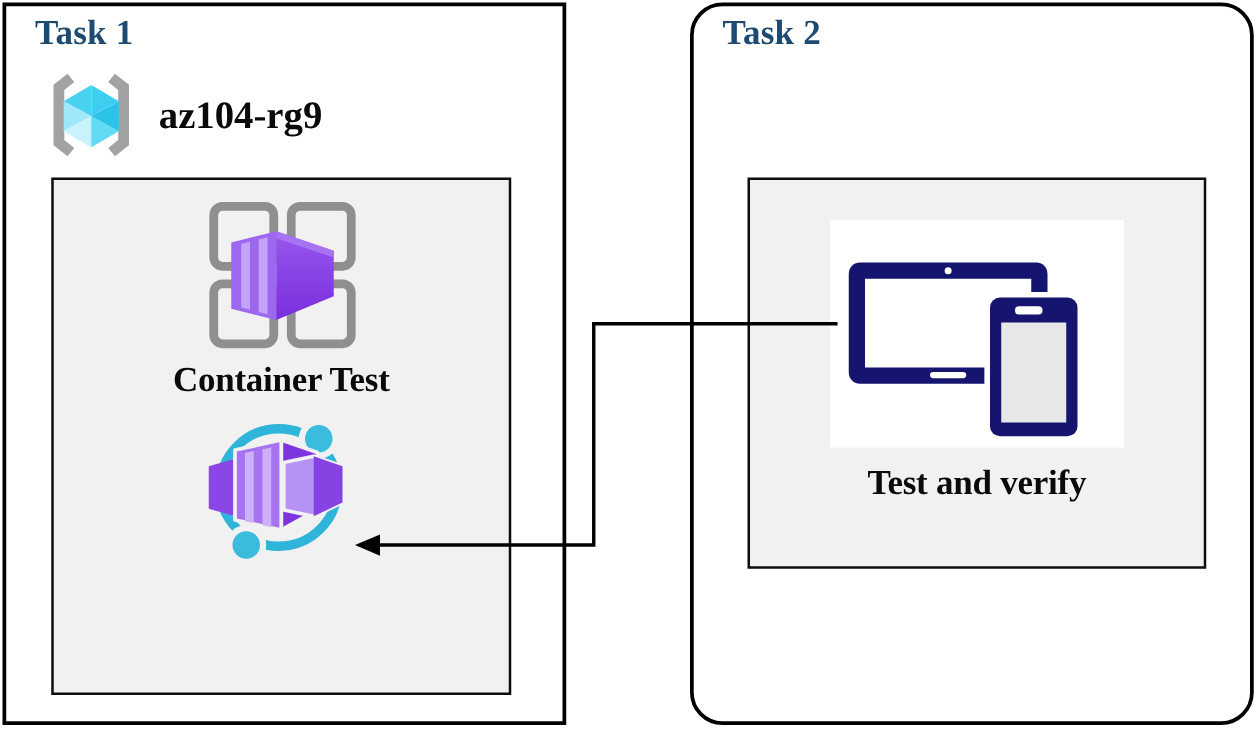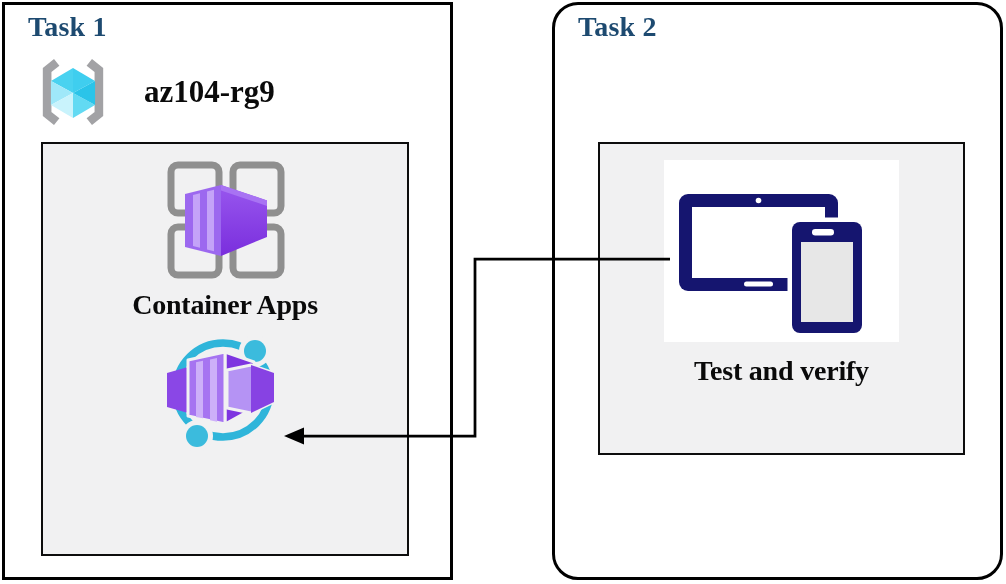--- a/index.html
+++ b/index.html
@@ -30,38 +30,38 @@
     font-weight: bold;
     color: #1D4A70;
     letter-spacing: 0.2px;
   }
   .rg-header {
     position: absolute;
     top: 50px;
     left: 22px;
     display: flex;
     align-items: center;
-    gap: 25px;
+    gap: 8px;
   }
   .rg-name {
     font-size: 31px;
     font-weight: bold;
     color: #0a0a0a;
   }
   .inner-box {
     position: absolute;
     background: #F1F1F2;
     border: 2.5px solid #0d0d0d;
     box-sizing: border-box;
     display: flex;
     flex-direction: column;
     align-items: center;
   }
   .inner-t1 { left: 36px; top: 137px; width: 368px; height: 414px; padding-top: 16px; }
-  .inner-t2 { left: 43px; top: 137px; width: 367px; height: 313px; padding-top: 16px; }
+  .inner-t2 { left: 43px; top: 137px; width: 367px; height: 313px; padding-top: 32px; }
   .diagram-label {
     font-size: 28px;
     font-weight: bold;
     color: #0a0a0a;
     text-align: center;
     line-height: 34px;
     letter-spacing: -0.2px;
   }
   .env-label { margin-top: 8px; }
   .app-icon-svg { margin-top: 10px; }
@@ -119,21 +119,21 @@
           <rect x="70" y="67" width="48" height="48" rx="7"></rect>
         </g>
         <polygon points="58,25 104,40.5 104,77 58,96" fill="url(#envR)"></polygon>
         <polygon points="58,25 104,40.5 104,46 58,30.5" fill="#A873F3"></polygon>
         <polygon points="22,34 58,25 58,96 22,87" fill="#9C68EF"></polygon>
         <polygon points="30,35 37,33.3 37,87.8 30,86" fill="#C4A3F8"></polygon>
         <polygon points="44,31.5 51,29.8 51,91.3 44,89.5" fill="#C4A3F8"></polygon>
       </svg>
 
       <div class="diagram-label env-label">
-        <div>Container Apps</div>
+        <div>Container Test</div>
       </div>
 
       <svg class="app-icon-svg" width="124" height="122" viewBox="0 0 124 122">
         <circle cx="60" cy="58" r="47" fill="none" stroke="#2FB5DA" stroke-width="7.5"></circle>
         <circle cx="92" cy="19" r="16" fill="#F1F1F2"></circle>
         <circle cx="34" cy="104" r="16" fill="#F1F1F2"></circle>
         <circle cx="92" cy="19" r="11" fill="#3BBBDD"></circle>
         <circle cx="34" cy="104" r="11" fill="#3BBBDD"></circle>
         <polygon points="4,41 25,35 25,81 4,75" fill="#8A47E6"></polygon>
         <g stroke="#F1F1F2" stroke-width="3" stroke-linejoin="round">

